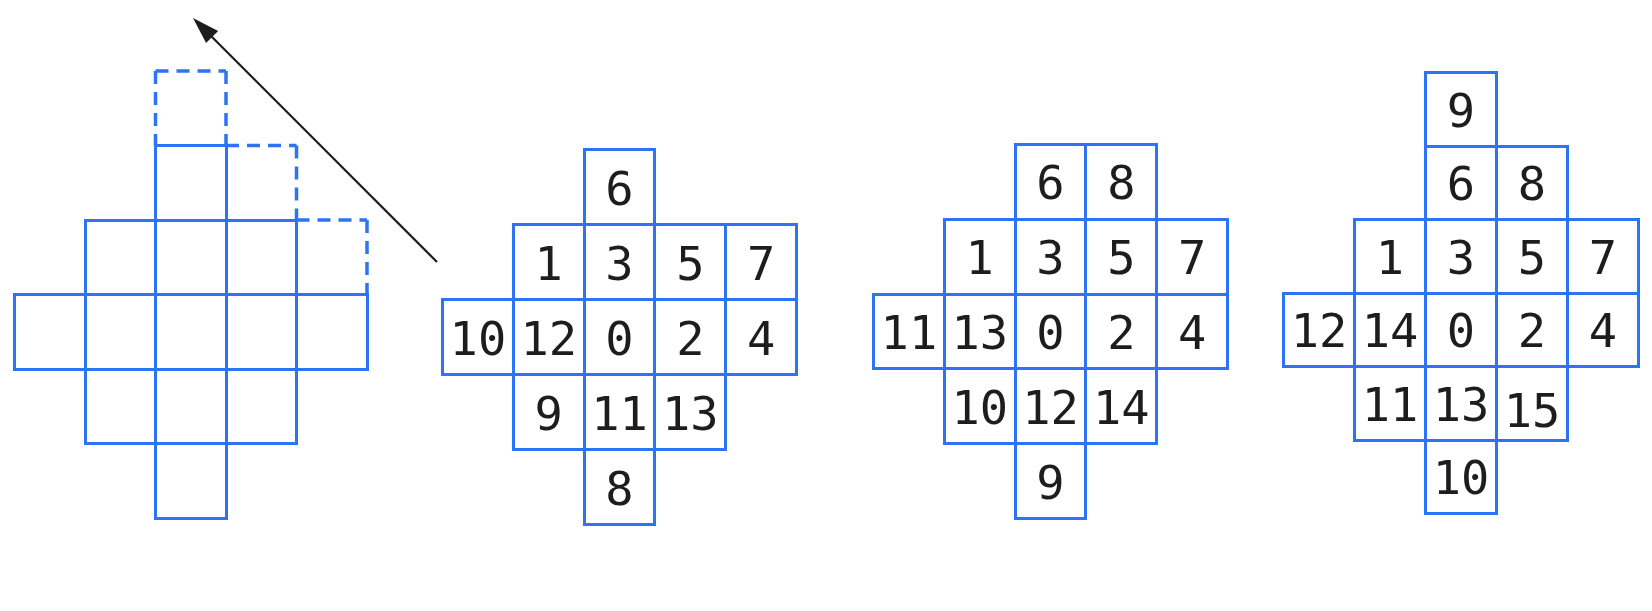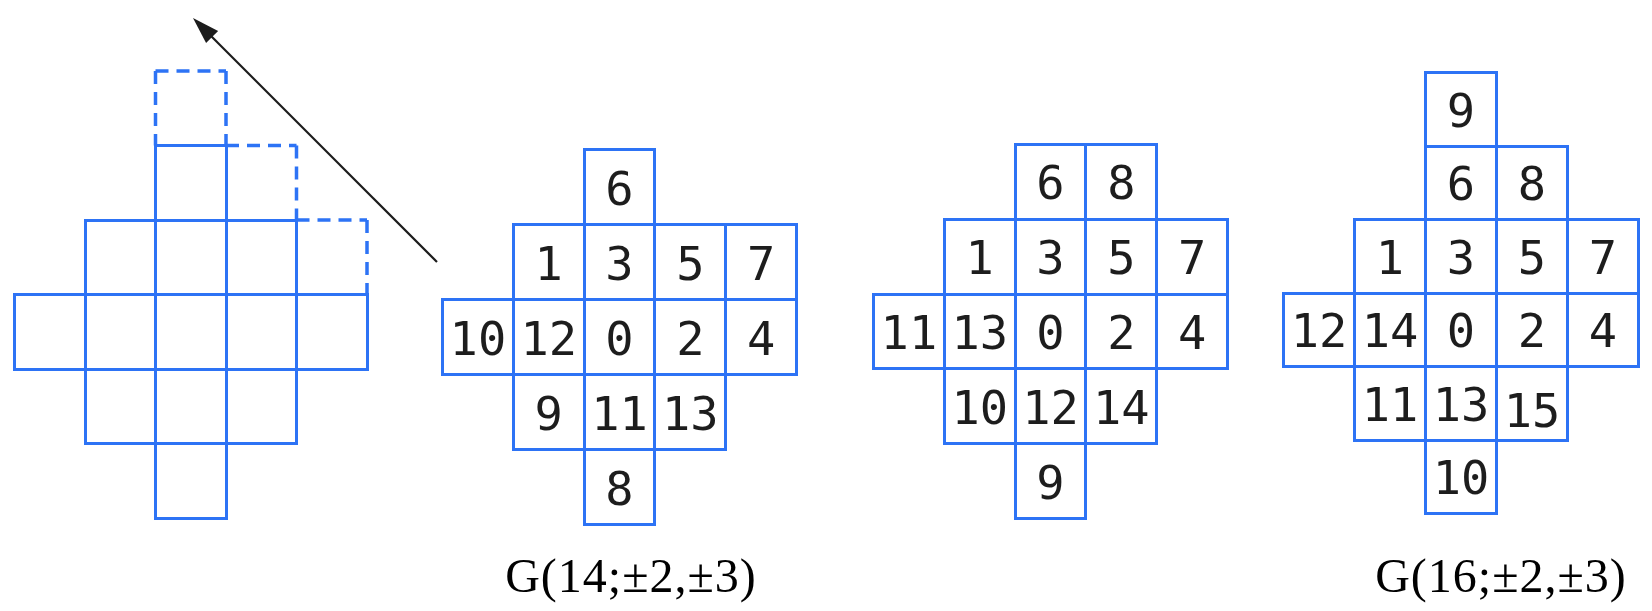--- a/index.html
+++ b/index.html
@@ -56,24 +56,22 @@
       <line x1="155.5" y1="70.9" x2="226" y2="70.9" stroke="#2d73f5" stroke-width="3.5" stroke-dasharray="13 8"></line>
       <line x1="226" y1="70.9" x2="226" y2="145.5" stroke="#2d73f5" stroke-width="3.5" stroke-dasharray="13 8"></line>
       <line x1="226" y1="145.5" x2="296.5" y2="145.5" stroke="#2d73f5" stroke-width="3.5" stroke-dasharray="13 8"></line>
       <line x1="296.5" y1="145.5" x2="296.5" y2="220.1" stroke="#2d73f5" stroke-width="3.5" stroke-dasharray="13 8"></line>
       <line x1="296.5" y1="220.1" x2="367" y2="220.1" stroke="#2d73f5" stroke-width="3.5" stroke-dasharray="13 8"></line>
       <line x1="367" y1="220.1" x2="367" y2="294.7" stroke="#2d73f5" stroke-width="3.5" stroke-dasharray="13 8"></line>
       <line x1="437" y1="262" x2="209.2634559672906" y2="34.26345596729059" stroke="#1c1c1c" stroke-width="2.2"></line>
       <polygon points="193,18 218.10229073212244,31.08147545195113 206.08147545195115,43.102290732122434" fill="#1c1c1c"></polygon>
     </svg>
 
-  <div class="fig-label" style="left:631px; top:550px;">G(14;±2,±3)</div>
-
-
-  <div class="fig-label" style="left:1501px; top:550px;">G(16;±2,±3)</div>
+
+
 <div class="cell" style="left: 154px; top: 144px; width: 73.5px; height: 77.6px; border-color: rgb(45, 115, 245);">
       <span style="color: rgb(29, 29, 29);"></span>
     </div>
     <div class="cell" style="left: 83.5px; top: 218.6px; width: 73.5px; height: 77.6px; border-color: rgb(45, 115, 245);">
       <span style="color: rgb(29, 29, 29);"></span>
     </div>
     <div class="cell" style="left: 154px; top: 218.6px; width: 73.5px; height: 77.6px; border-color: rgb(45, 115, 245);">
       <span style="color: rgb(29, 29, 29);"></span>
     </div>
     <div class="cell" style="left: 224.5px; top: 218.6px; width: 73.5px; height: 77.6px; border-color: rgb(45, 115, 245);">

